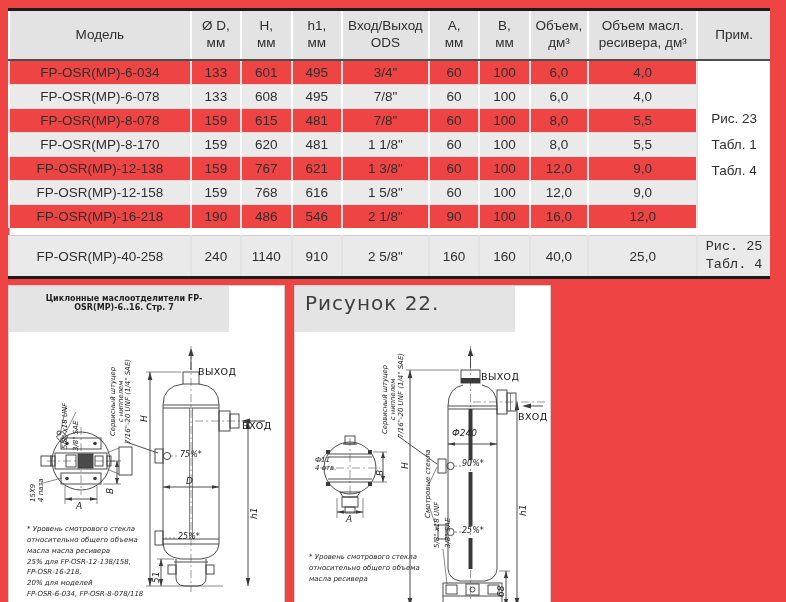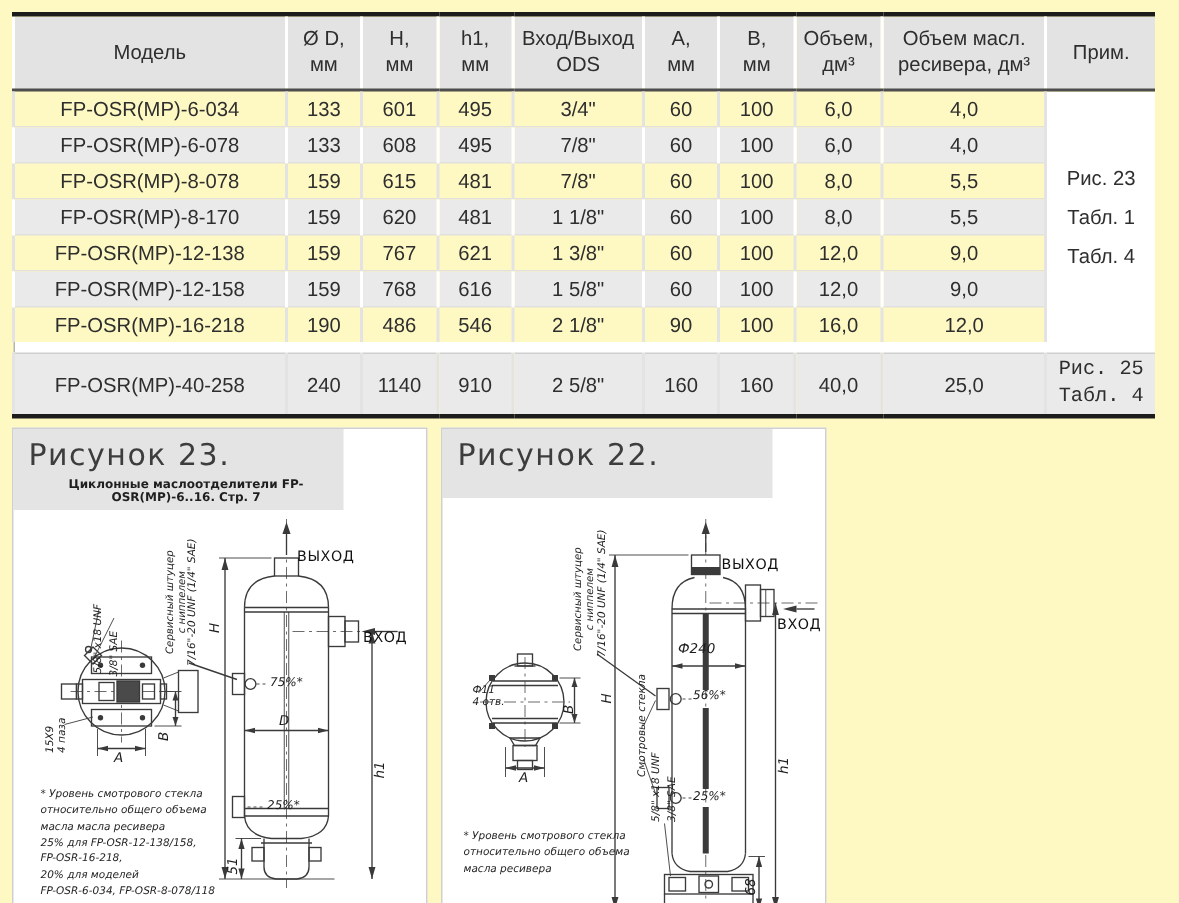--- a/index.html
+++ b/index.html
@@ -1,16 +1,16 @@
 <!DOCTYPE html>
 <html style="--header-bg: #e3e3e3; --alt-bg: #eaeaea; --banner-bg: #e4e4e4; --line-dark: #1c1c1c;"><head>
 <meta charset="utf-8">
 <style>
   html,body{margin:0;padding:0;background:#fff;}
-  .page{position:relative;width:786px;height:602px;background:#fef9c3;overflow:hidden;
+  .page{position:relative;width:786px;height:602px;background:#ef4444;overflow:hidden;
         font-family:"Liberation Sans",sans-serif;color:#2e2e2e;}
   
   table.spec{border-collapse:collapse;table-layout:fixed;width:762px;margin:8px 0 0 8px;
              border-left:1px solid #b5b5b5;}
   table.spec th, table.spec td{font-size:13.5px;text-align:center;vertical-align:middle;
              padding:1px 2px;border-left:2px solid #fff;overflow:hidden;}
   table.spec th{background:var(--header-bg,#e3e3e3);font-weight:normal;height:46px;
              border-top:3px solid var(--line-dark,#1c1c1c);border-bottom:2px solid #4d4d4d;
              line-height:1.25;white-space:pre-line;}
   table.spec td{height:21px;border-top:1px solid #e0e0e0;}
@@ -273,21 +273,20 @@
           <polygon points="88,213 81,211.2 81,214.8"></polygon>
           <polygon points="108,175 106,181 110,181"></polygon>
           <polygon points="108,198 106,192 110,192"></polygon>
           <circle cx="58" cy="157.5" r="1.8"></circle>
             <circle cx="86" cy="157.5" r="1.8"></circle>
           <circle cx="58" cy="192.5" r="1.8"></circle>
             <circle cx="86" cy="192.5" r="1.8"></circle>
         </g>
       </svg>
       <header class="banner">
-        <div class="ftitle">Рисунок 23.</div>
         <div class="fsub">Циклонные маслоотделители FP-OSR(MP)-6..16. Стр. 7</div>
       </header>
       <div class="dl flow" style="left:189px;top:65px">ВЫХОД</div>
       <div class="dl flow" style="left:233px;top:119px">ВХОД</div>
       <div class="dl pre rot svc" style="left:100px;top:150px">Сервисный штуцер
 с ниппелем</div>
       <div class="dl rot" style="left:115px;top:158px">7/16"-20 UNF (1/4" SAE)</div>
       <div class="dl rot" style="left:52px;top:163px">5/8" x18 UNF</div>
       <div class="dl rot" style="left:63px;top:165px">3/8" SAE</div>
       <div class="dl pre rot" style="left:20px;top:216px">15X9
@@ -402,21 +401,21 @@
       <div class="dl flow" style="left:223px;top:110px">ВХОД</div>
       <div class="dl pre rot svc" style="left:86px;top:148px">Сервисный штуцер
 с ниппелем</div>
       <div class="dl rot" style="left:102px;top:152px">7/16"-20 UNF (1/4" SAE)</div>
       <div class="dl pre" style="left:20px;top:170px">Ф11
 4 отв.</div>
       <div class="dl rot" style="left:129px;top:232px">Смотровые стекла</div>
       <div class="dl rot" style="left:138px;top:262px">5/8" x18 UNF</div>
       <div class="dl rot" style="left:149px;top:262px">3/8" SAE</div>
       <div class="dl dim" style="left:157px;top:142px">Ф240</div>
-      <div class="dl pct" style="left:167px;top:173px">56%*</div>
+      <div class="dl pct" style="left:167px;top:173px">90%*</div>
       <div class="dl pct" style="left:167px;top:240px">25%*</div>
       <div class="dl dim rot" style="left:105px;top:183px">H</div>
       <div class="dl dim rot" style="left:223px;top:230px">h1</div>
       <div class="dl dim rot" style="left:201px;top:311px">68</div>
       <div class="dl dim" style="left:51px;top:228px">A</div>
       <div class="dl dim rot" style="left:80px;top:190px">B</div>
       <div class="dl pre foot" style="left:14px;top:266px">* Уровень смотрового стекла
 относительно общего объема
 масла ресивера</div>
     </section>

